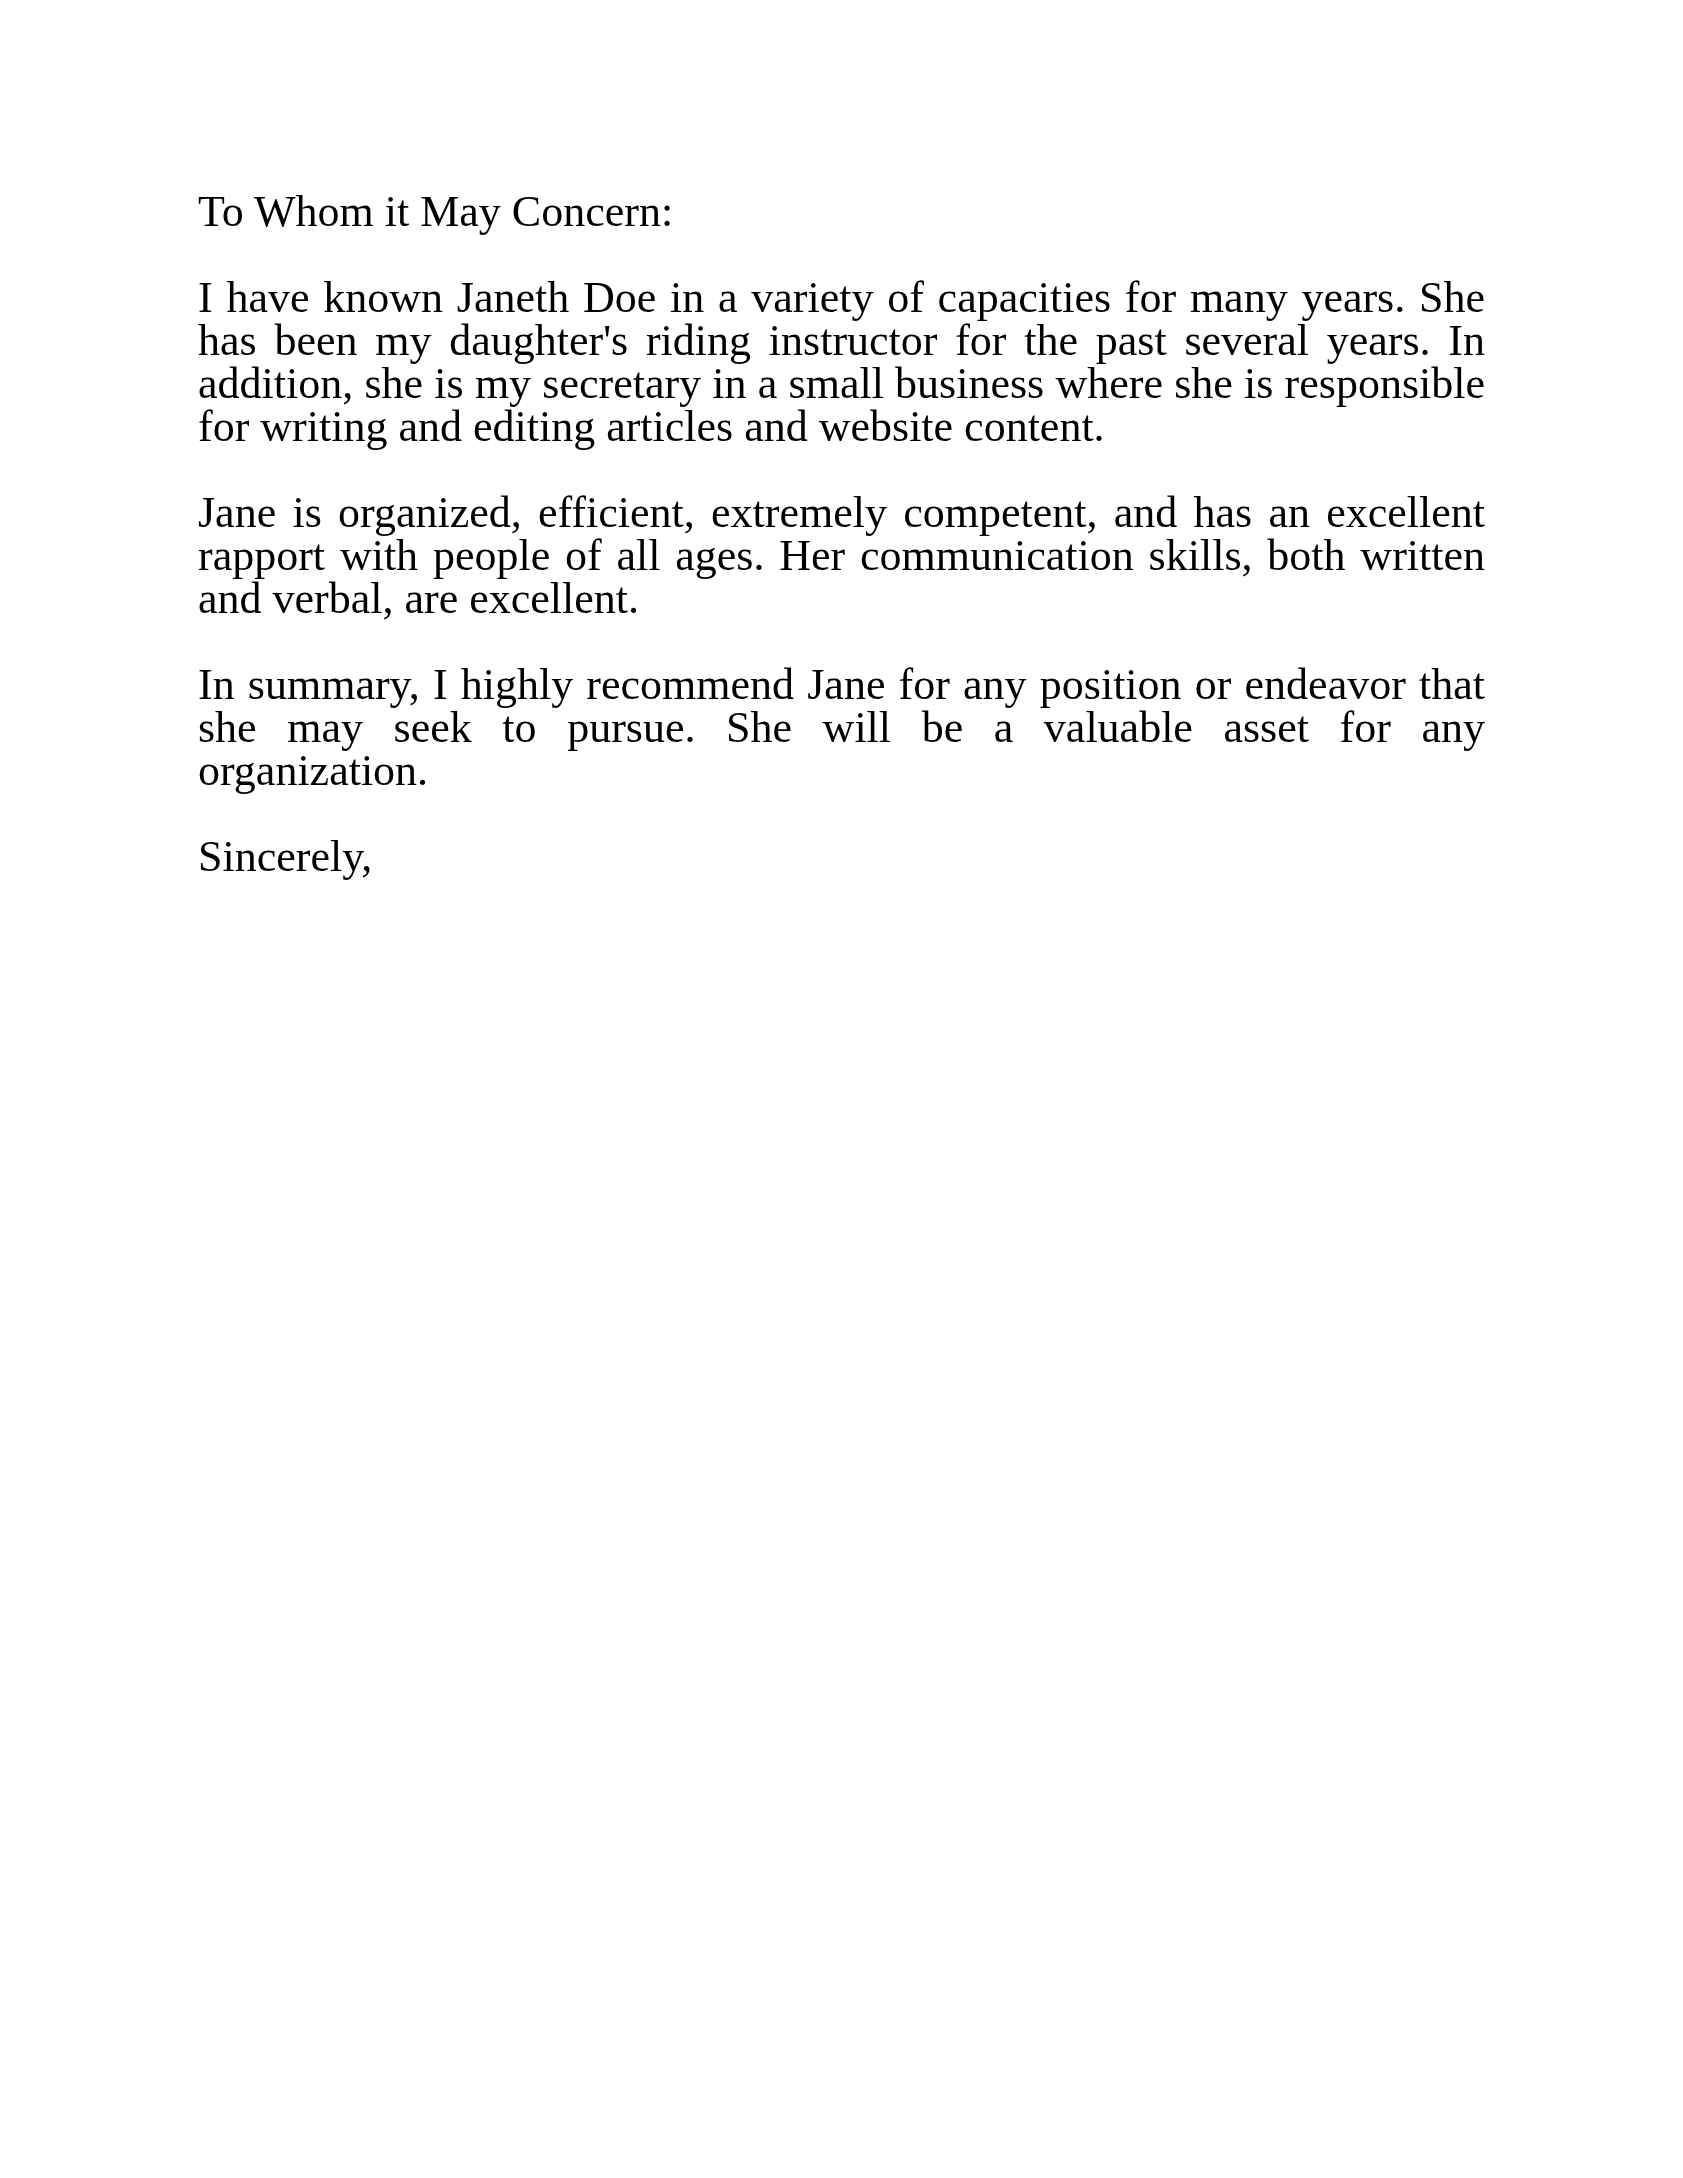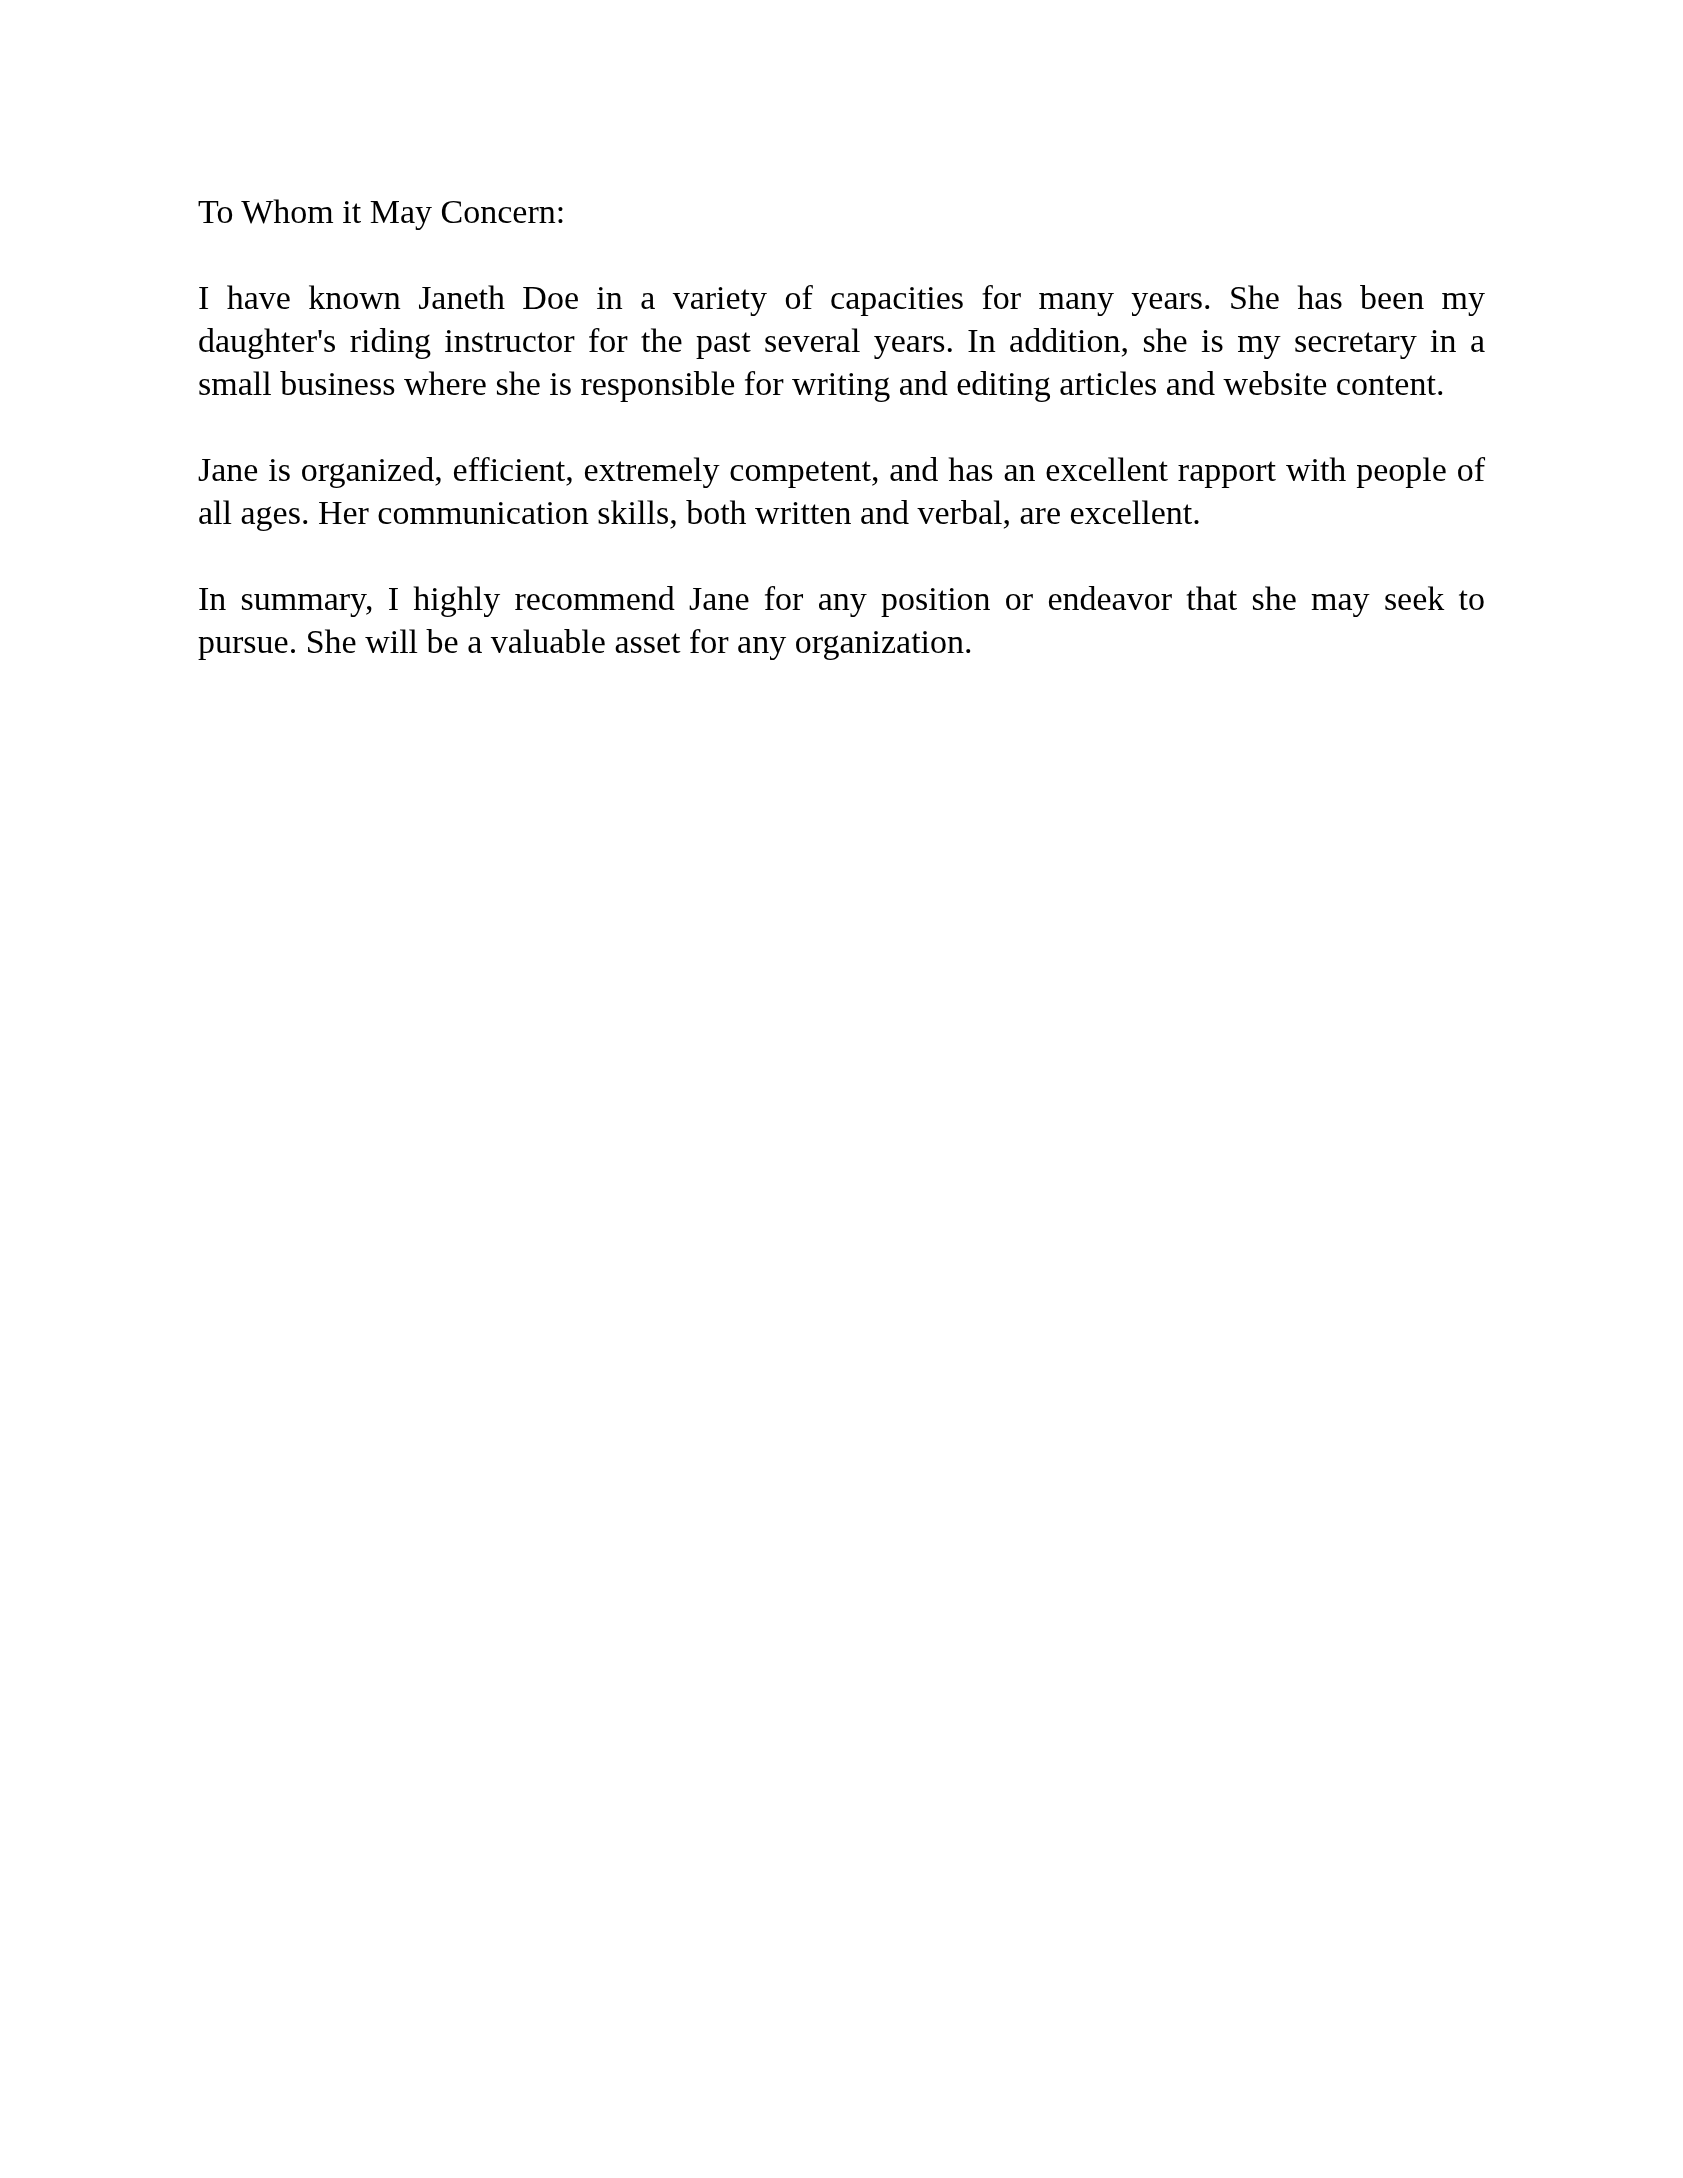--- a/index.html
+++ b/index.html
@@ -8,21 +8,21 @@
     background: #ffffff;
   }
   .page {
     position: relative;
     width: 1683px;
     height: 2178px;
     background: #ffffff;
     box-sizing: border-box;
     padding: 190px 198px 0 198px;
     font-family: "Liberation Serif", "DejaVu Serif", serif;
-    font-size: 34px;
+    font-size: 44px;
     line-height: 43px;
     color: #000000;
     overflow: hidden;
   }
   .page p {
     margin: 0 0 43px 0;
     padding: 0;
   }
   .salutation {
     text-align: left;
@@ -41,14 +41,15 @@
 <div class="page">
   <p class="salutation">To Whom it May Concern:</p>
 
   <p class="para">I have known Janeth Doe in a variety of capacities for many years. She has been my daughter's riding instructor for the past several years. In addition, she is my secretary in a small business where she is responsible for writing and editing articles and website content.</p>
 
   <p class="para">Jane is organized, efficient, extremely competent, and has an excellent rapport with people of all ages. Her communication skills, both written and verbal, are excellent.</p>
 
   <p class="para">In summary, I highly recommend Jane for any position or endeavor that she may seek to pursue. She will be a valuable asset for any organization.</p>
 
 
+  <p class="closing">Sincerely,</p>
 </div>
 
 
 </body></html>

